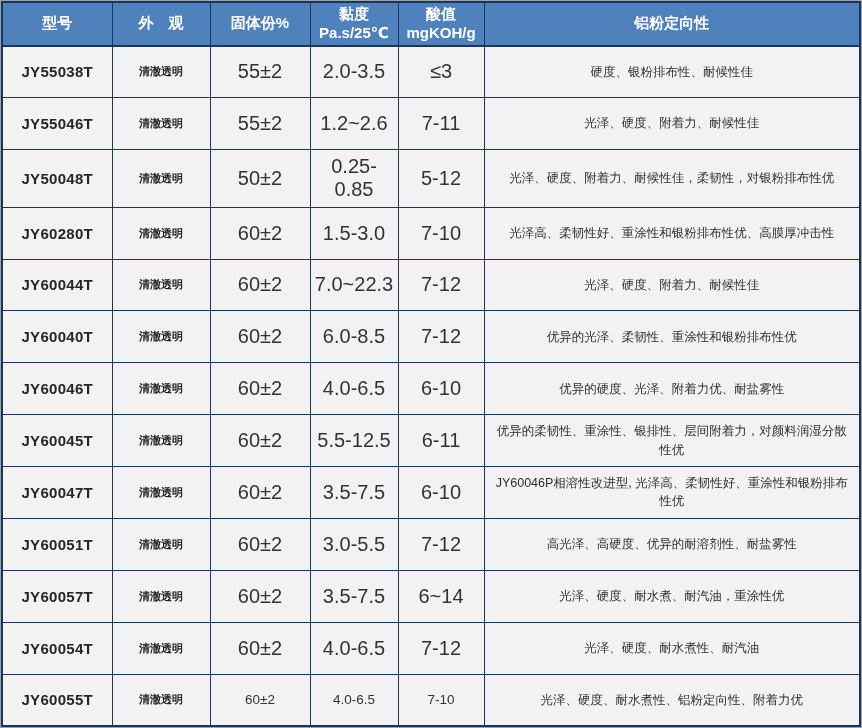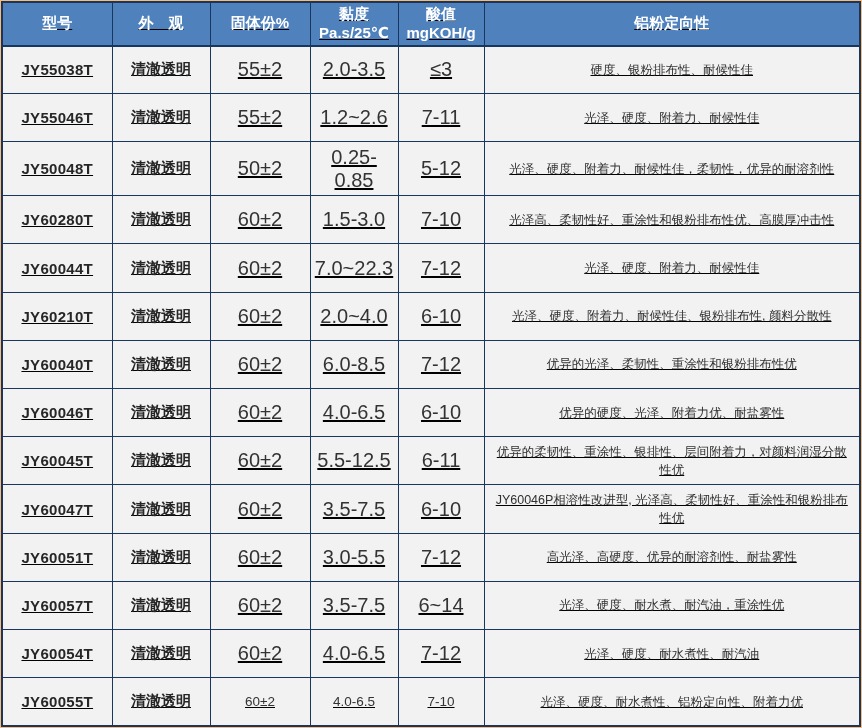--- a/index.html
+++ b/index.html
@@ -9,22 +9,21 @@
     width: 862px;
     height: 728px;
     overflow: hidden;
     font-family: "Liberation Sans", "DejaVu Sans", sans-serif;
   }
   .table-wrap {
     box-sizing: border-box;
     width: 862px;
     height: 728px;
     padding: 1px;
-    background: #fdba74;
-    text-decoration: underline;
+    background: #a3a3a3;
   }
   table.spec-table {
     width: 860px;
     height: 726px;
     border-collapse: collapse;
     table-layout: fixed;
     border: 2px solid #17375E;
     background: #F2F2F2;
   }
   col.c-model    { width: 110px; }
@@ -59,21 +58,21 @@
     overflow: hidden;
   }
   td.cell-model {
     font-weight: bold;
     font-size: 15px;
     color: #262626;
     letter-spacing: 0.3px;
   }
   td.cell-appearance {
     font-weight: bold;
-    font-size: 15px;
+    font-size: 11px;
     color: #262626;
   }
   td.cell-num { font-size: 20px; }
   td.cell-features {
     font-size: 12.5px;
     line-height: 1.45;
     padding: 2px 10px;
     color: #303030;
   }
   
@@ -120,45 +119,37 @@
     <td class="cell-num">1.2~2.6</td>
     <td class="cell-num">7-11</td>
     <td class="cell-features">光泽、硬度、附着力、耐候性佳</td>
   </tr>
         <tr>
     <td class="cell-model">JY50048T</td>
     <td class="cell-appearance">清澈透明</td>
     <td class="cell-num">50±2</td>
     <td class="cell-num">0.25-0.85</td>
     <td class="cell-num">5-12</td>
-    <td class="cell-features">光泽、硬度、附着力、耐候性佳，柔韧性，优异的耐溶剂性</td>
+    <td class="cell-features">光泽、硬度、附着力、耐候性佳，柔韧性，对银粉排布性优</td>
   </tr>
         <tr>
     <td class="cell-model">JY60280T</td>
     <td class="cell-appearance">清澈透明</td>
     <td class="cell-num">60±2</td>
     <td class="cell-num">1.5-3.0</td>
     <td class="cell-num">7-10</td>
     <td class="cell-features">光泽高、柔韧性好、重涂性和银粉排布性优、高膜厚冲击性</td>
   </tr>
         <tr>
     <td class="cell-model">JY60044T</td>
     <td class="cell-appearance">清澈透明</td>
     <td class="cell-num">60±2</td>
     <td class="cell-num">7.0~22.3</td>
     <td class="cell-num">7-12</td>
     <td class="cell-features">光泽、硬度、附着力、耐候性佳</td>
-  </tr>
-        <tr>
-    <td class="cell-model">JY60210T</td>
-    <td class="cell-appearance">清澈透明</td>
-    <td class="cell-num">60±2</td>
-    <td class="cell-num">2.0~4.0</td>
-    <td class="cell-num">6-10</td>
-    <td class="cell-features">光泽、硬度、附着力、耐候性佳、银粉排布性, 颜料分散性</td>
   </tr>
         <tr>
     <td class="cell-model">JY60040T</td>
     <td class="cell-appearance">清澈透明</td>
     <td class="cell-num">60±2</td>
     <td class="cell-num">6.0-8.5</td>
     <td class="cell-num">7-12</td>
     <td class="cell-features">优异的光泽、柔韧性、重涂性和银粉排布性优</td>
   </tr>
         <tr>

